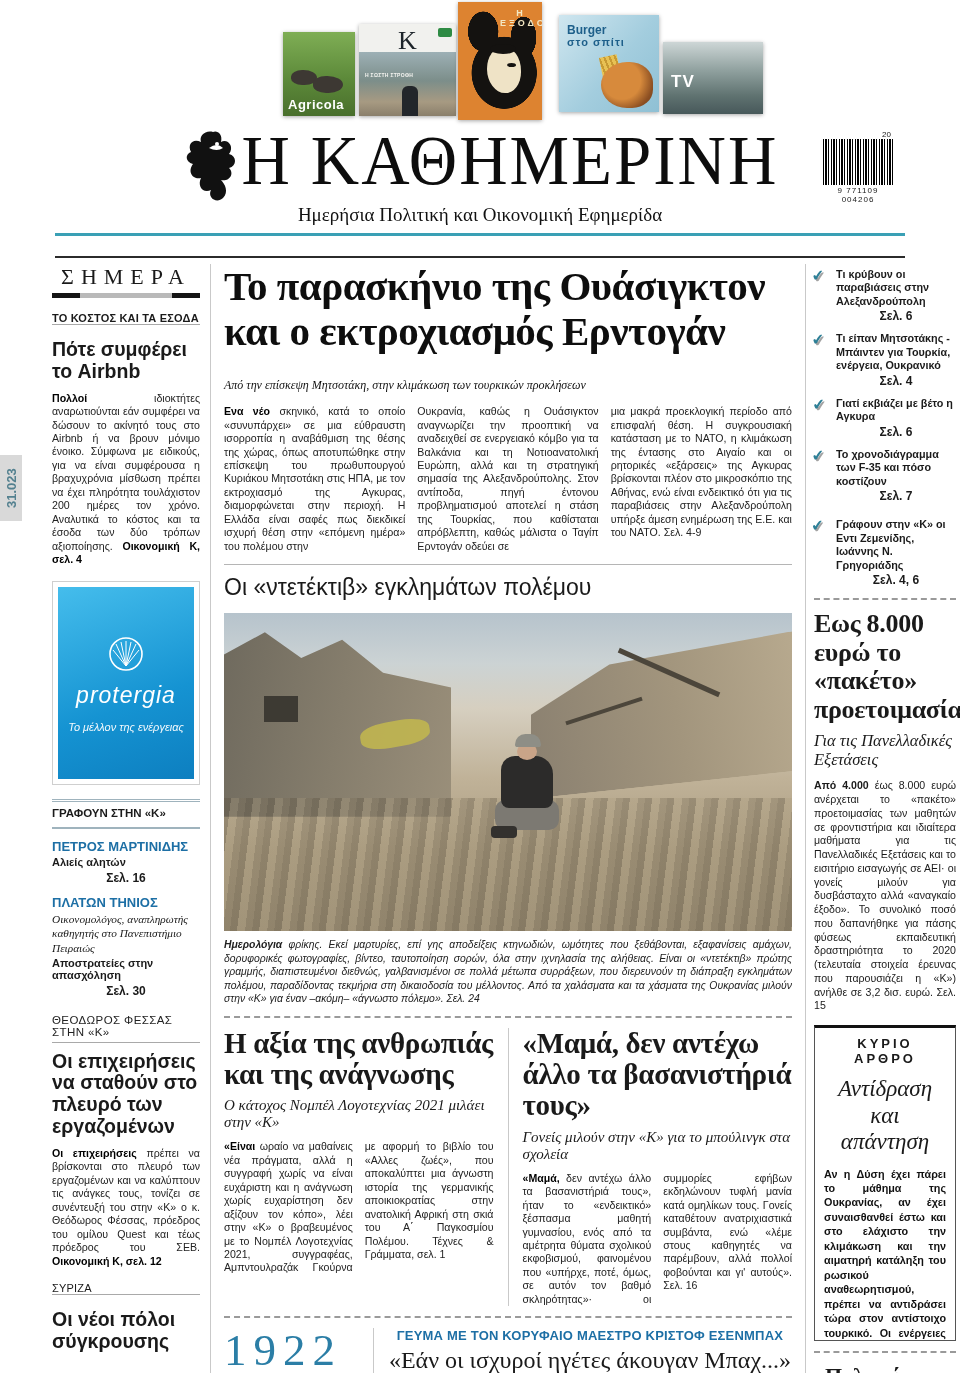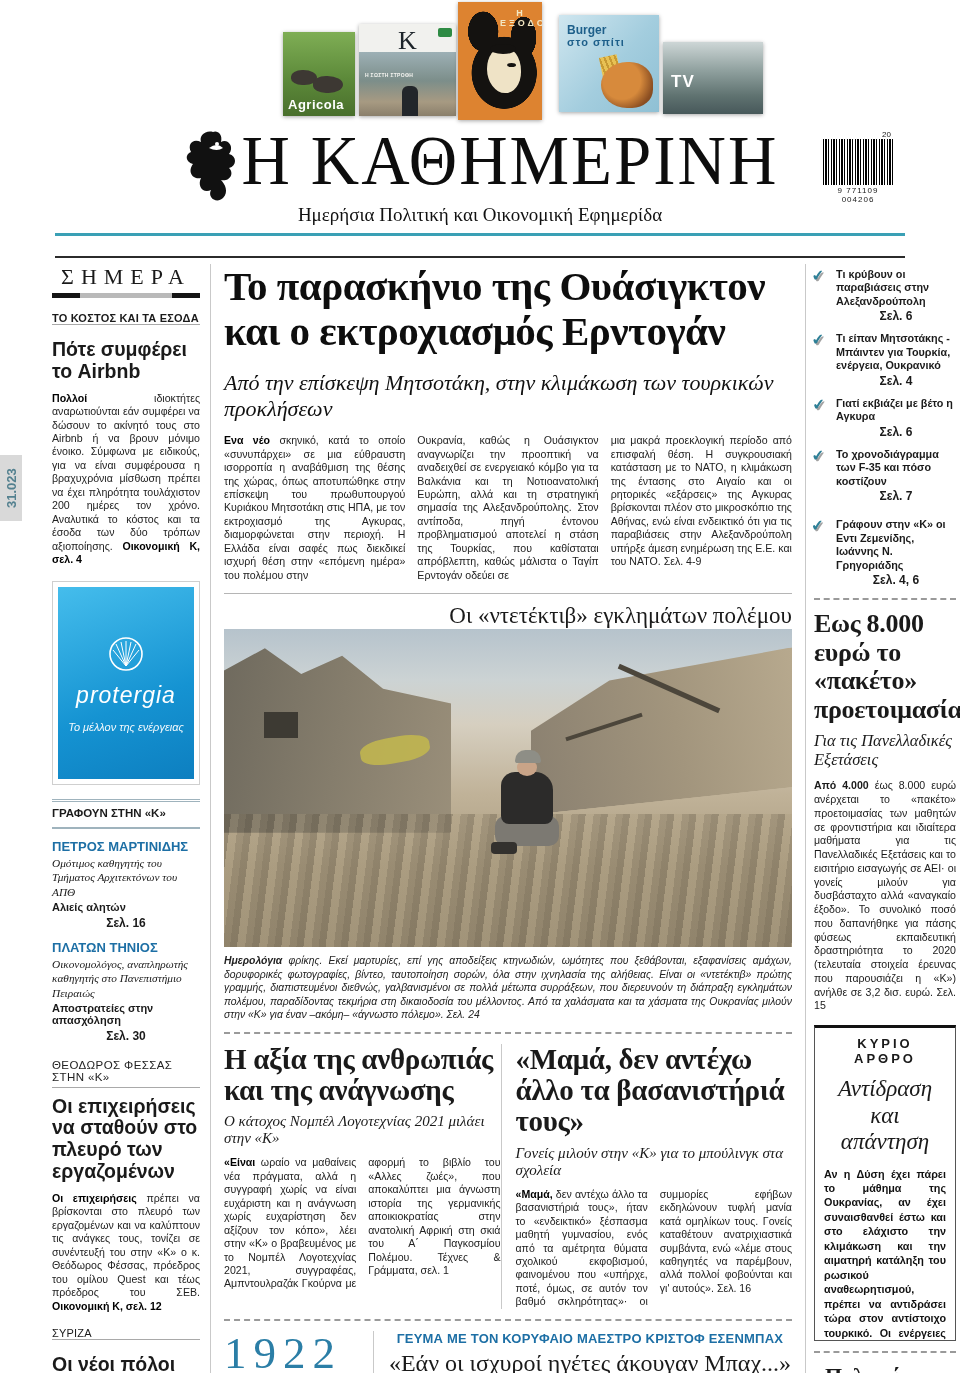--- a/index.html
+++ b/index.html
@@ -98,25 +98,25 @@
   .author-piece { font-weight:bold; font-size:11px; margin-top:1px; }
   .fessas-kicker { font-size:11.5px; letter-spacing:.4px; color:#222; border-bottom:1.5px solid #a9a9a9; padding-bottom:4px; margin-bottom:8px; margin-top:16px; }
   
   .check-item { display:flex; margin-bottom:8px; }
   .check { flex:none; width:22px; color:#2d7f96; font-size:15px; line-height:14px;
     text-shadow:1.5px 2px 0 rgba(70,70,70,.5); transform:rotate(-6deg); }
   .check-txt { font-weight:bold; font-size:10.8px; line-height:1.25; }
   .check-txt .pageref { margin-top:1px; }
   
   .lead-hl { font-family:"Liberation Serif",serif; font-size:41px; line-height:1.1; letter-spacing:-.5px; color:#0e0e0e; }
-  .lead-sub { font-family:"Liberation Serif",serif; font-style:italic; font-size:22px; margin-top:16px; color:#111; }
+  .lead-sub { font-family:"Liberation Serif",serif; font-style:italic; font-size:12px; margin-top:24px; color:#111; }
   .lead-cols { display:flex; gap:12px; margin-top:12px; }
   .lead-cols > div { flex:1; }
   .center-hr { border:none; border-top:1px solid #b5b5b5; margin:11px 0 9px; }
-  .detect-title { font-family:Liberation Serif, serif; font-size:23px; text-align:right; margin-bottom:0; }
+  .detect-title { font-family:Liberation Sans, sans-serif; font-size:23px; text-align:left; margin-bottom:12px; }
   .photo-main { position:relative; height:318px; overflow:hidden;
     background:linear-gradient(#b6c3cc 0%, #ccd3d4 16%, #d6cfc0 30%, #c0b298 52%, #ab9d82 75%, #9d9077 100%); }
   .ruin-left { position:absolute; left:0; top:6%; width:40%; height:58%;
     background:linear-gradient(100deg,#6f6a5e 0%, #857d6c 50%, #9a8f7a 100%);
     clip-path:polygon(0 12%, 18% 0, 34% 14%, 52% 4%, 70% 22%, 100% 30%, 100% 100%, 0 100%); }
   .ruin-window { position:absolute; left:7%; top:26%; width:34px; height:26px; background:#3d3a33; }
   .ruin-right { position:absolute; right:0; top:10%; width:46%; height:44%; transform:skewY(-6deg);
     background:linear-gradient(80deg,#8a8070 0%, #a2957d 55%, #b7a98e 100%);
     clip-path:polygon(0 40%, 30% 10%, 100% 0, 100% 100%, 0 100%); }
   .beam { position:absolute; background:#4c463b; }
@@ -128,21 +128,21 @@
     background:repeating-linear-gradient(97deg, rgba(90,80,62,.35) 0 7px, rgba(170,155,125,.3) 7px 15px, rgba(120,108,86,.35) 15px 22px); }
   .figure { position:absolute; left:46%; top:38%; width:86px; height:120px; }
   .fig-cap { position:absolute; left:30px; top:0; width:26px; height:13px; border-radius:12px 12px 3px 3px; background:#8e8e86; }
   .fig-head { position:absolute; left:32px; top:9px; width:20px; height:17px; border-radius:50%; background:#c9a488; }
   .fig-body { position:absolute; left:16px; top:22px; width:52px; height:52px; border-radius:14px 18px 8px 8px; background:#2c2b2a; }
   .fig-legs { position:absolute; left:10px; top:66px; width:64px; height:30px; border-radius:10px; background:#7c7972; }
   .fig-boot { position:absolute; left:6px; top:92px; width:26px; height:12px; border-radius:4px; background:#33312e; }
   .caption { margin-top:7px; font-size:10.4px; line-height:1.3; text-align:justify; color:#222;font-style:italic; }
   .articles2 { display:flex; margin-top:4px; }
   .art-half { flex:1; }
-  .art-half + .art-half { border-left:1px solid #c9c9c9; padding-left:14px; }
+  .art-half + .art-half { border-left:1px solid #c9c9c9; padding-left:14px; margin-left:14px; }
   .art-title { font-family:"Liberation Serif",serif; font-size:29px; line-height:1.08; letter-spacing:-.3px; }
   .art-sub { font-family:"Liberation Serif",serif; font-style:italic; font-size:15px; margin-top:7px; }
   .art-cols { column-count:2; column-gap:12px; margin-top:9px; }
   
   .bottom-row { display:grid; grid-template-columns:150px 1fr; margin-top:2px; }
   .blk-1922 { padding-right:10px; border-right:1px solid #c9c9c9; position:relative; }
   .y1922 { font-family:"Liberation Serif",serif; font-size:45px; letter-spacing:7px; color:#2b7ea6; line-height:1; }
   .maestro { padding-left:14px; }
   .maestro-kicker { text-align:center; color:#1d6fa5; font-weight:bold; font-size:13px; letter-spacing:.2px; }
   .maestro-title { text-align:center; font-family:"Liberation Serif",serif; font-size:24px; margin-top:4px; }
@@ -239,21 +239,20 @@
             </g>
           </svg>
           <div class="ad-brand">protergia</div>
           <div class="ad-tag">Το μέλλον της ενέργειας</div>
         </div>
       </div>
 
       <div class="grafoun-hd">ΓΡΑΦΟΥΝ ΣΤΗΝ «Κ»</div>
       <div class="author">
         <div class="author-name">ΠΕΤΡΟΣ ΜΑΡΤΙΝΙΔΗΣ</div>
-        <div class="author-role">Ομότιμος καθηγητής του Τμήματος Αρχιτεκτόνων του ΑΠΘ</div>
         <div class="author-piece">Αλιείς αλητών</div>
         <span class="pageref">Σελ. 16</span>
       </div>
       <div class="author">
         <div class="author-name">ΠΛΑΤΩΝ ΤΗΝΙΟΣ</div>
         <div class="author-role">Οικονομολόγος, αναπληρωτής καθηγητής στο Πανεπιστήμιο Πειραιώς</div>
         <div class="author-piece">Αποστρατείες στην απασχόληση</div>
         <span class="pageref">Σελ. 30</span>
       </div>
 

